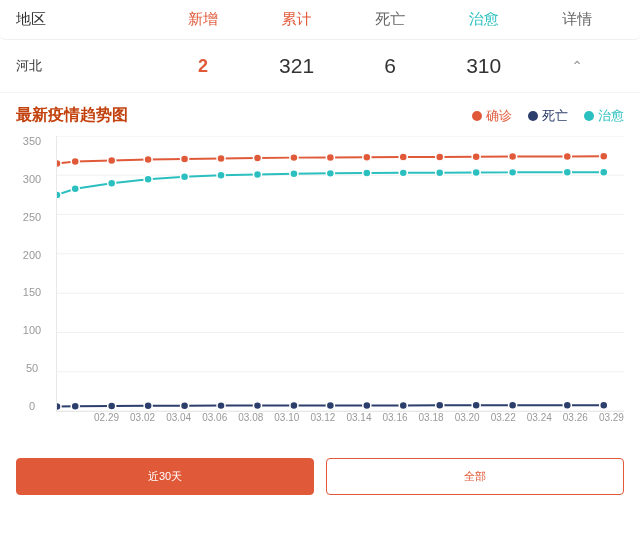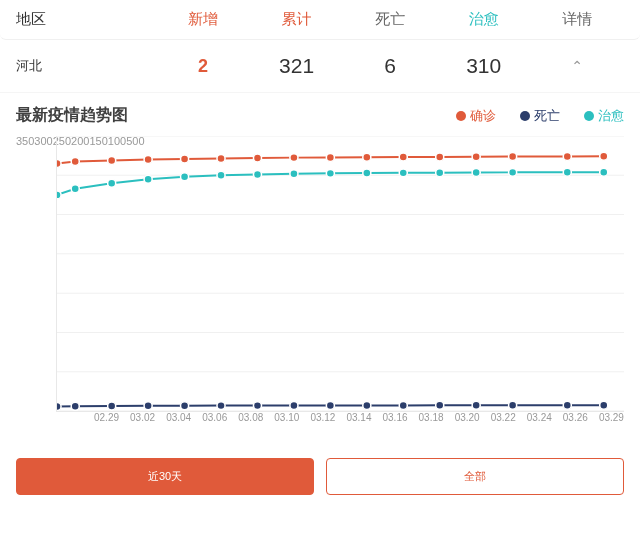--- a/index.html
+++ b/index.html
@@ -58,26 +58,26 @@
     }
     .chart-header {
       display: flex;
       align-items: center;
       justify-content: space-between;
       margin-bottom: 10px;
     }
     .chart-title {
       font-size: 16px;
       font-weight: bold;
-      color: #404040;
+      color: #c2410c;
     }
     .legend {
       display: flex;
       align-items: flex-end;
-      gap: 24px;
+      gap: 16px;
       font-size: 13px;
     }
     .legend-item {
       display: flex;
       align-items: center;
       gap: 4px;
     }
     .legend-dot {
       width: 10px;
       height: 10px;
@@ -96,23 +96,23 @@
       height: 300px;
     }
 
     .y-axis {
       position: absolute;
       left: 0;
       top: 0;
       bottom: 24px;
       width: 36px;
       display: flex;
-      flex-direction: row;
+      flex-direction: column;
       justify-content: space-between;
-      align-items: flex-start;
+      align-items: center;
       padding-right: 4px;
     }
     .y-label {
       font-size: 11px;
       color: #999;
       line-height: 1;
     }
 
     .chart-area {
       position: absolute;

